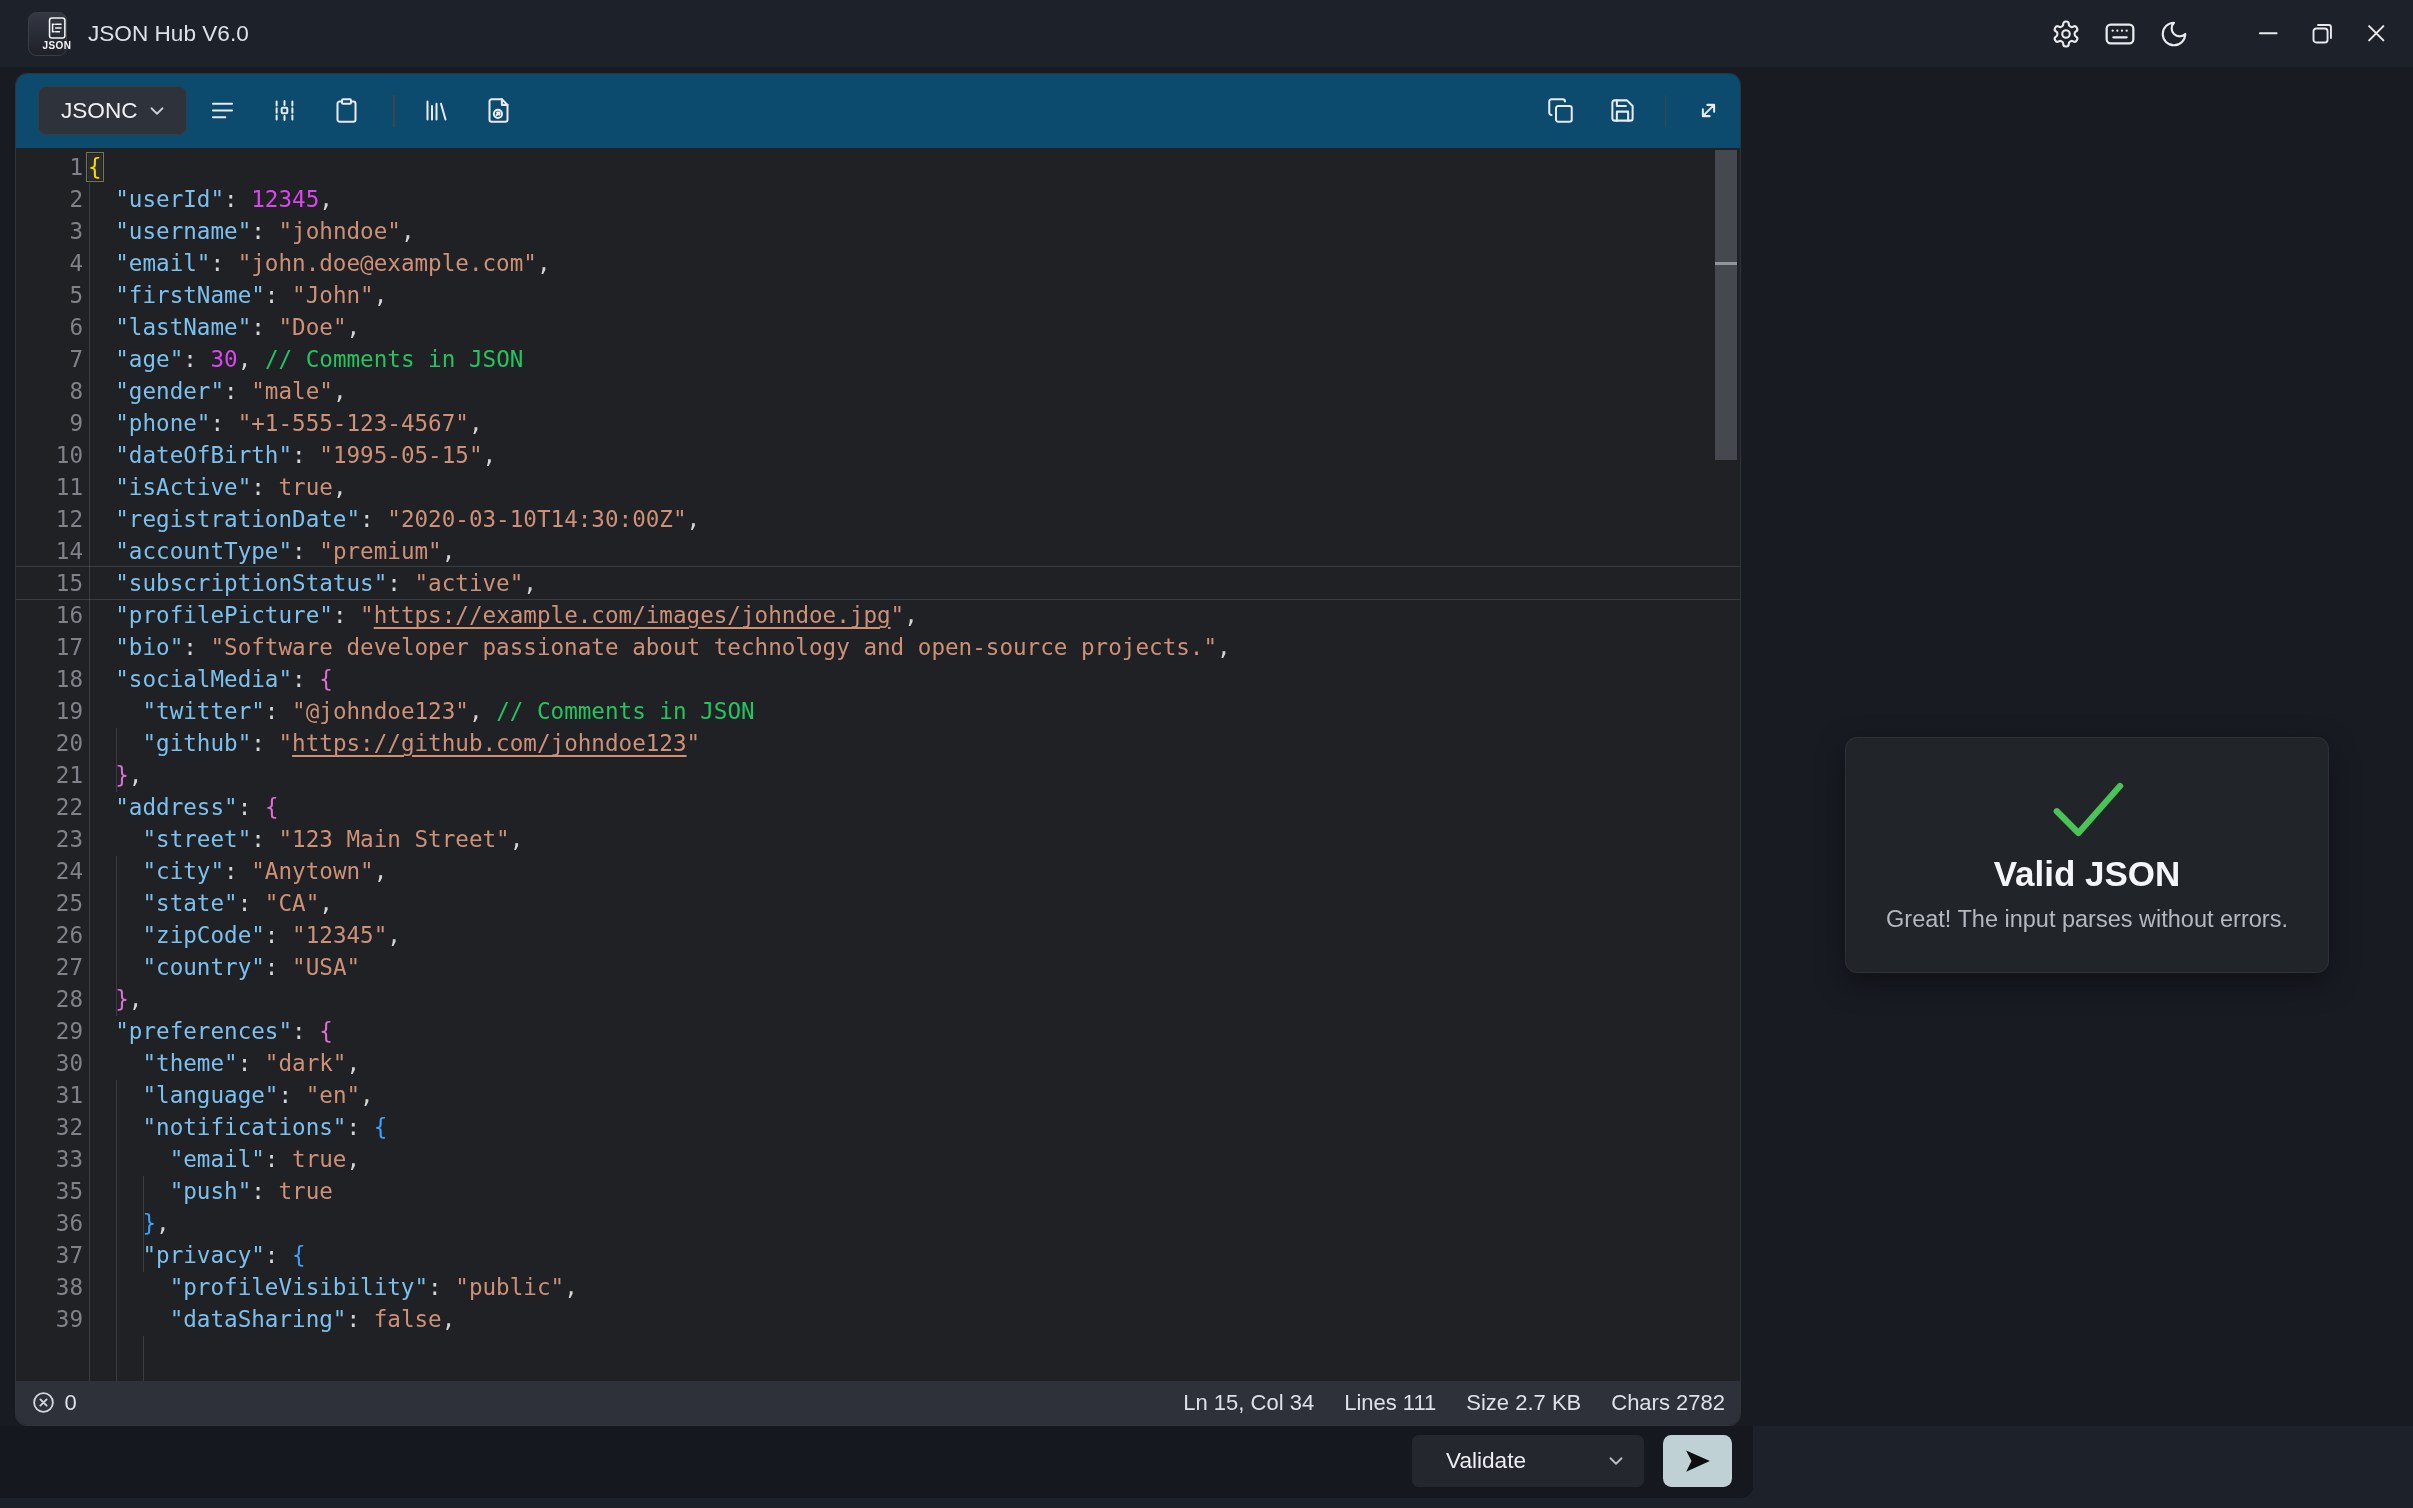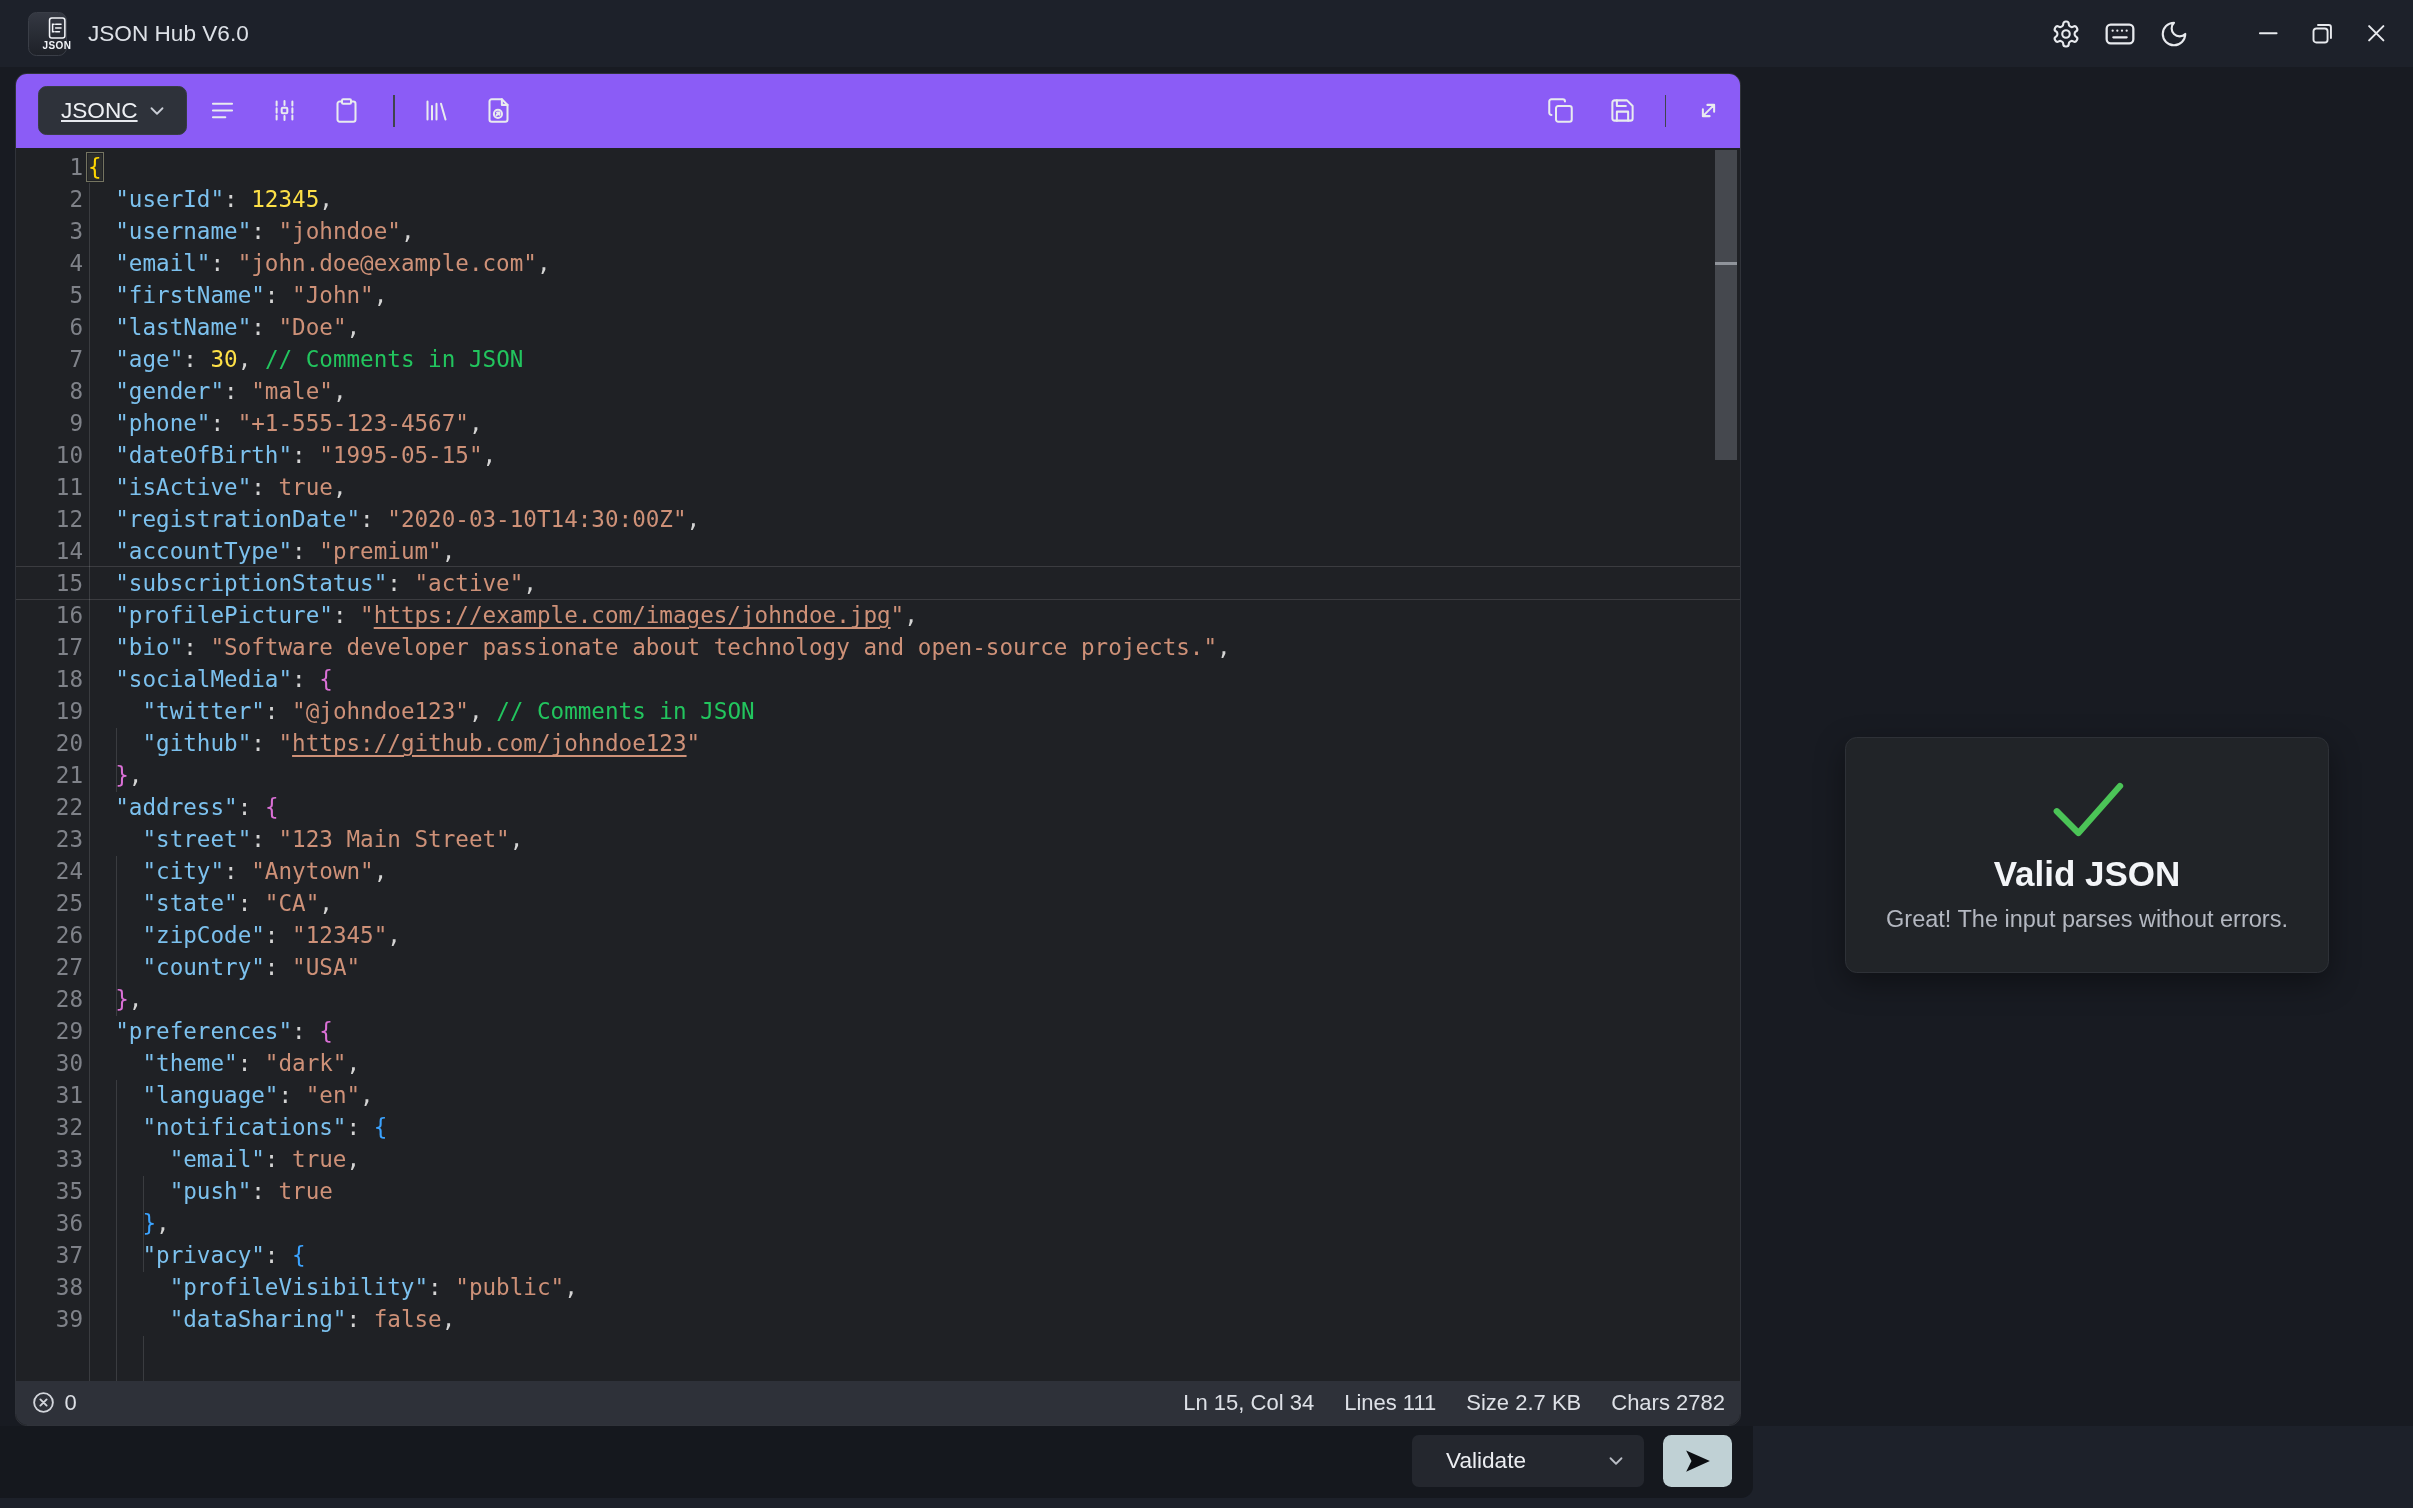--- a/index.html
+++ b/index.html
@@ -31,21 +31,21 @@
 
   
   .main { position:absolute; left:0; top:67px; width:2413px; height:1359px; background:#181b22; }
 
   
   .panel {
     position:absolute; left:15px; top:5.9px; width:1726px; height:1353px;
     background:#1f2125; border:0.8px solid #30333a; border-radius:11.7px;
     display:flex; flex-direction:column; overflow:hidden;
   }
-  .toolbar { height:74px; background:#8b5cf6; display:flex; align-items:center; flex:0 0 auto;text-decoration:underline; }
+  .toolbar { height:74px; background:#0c4a6e; display:flex; align-items:center; flex:0 0 auto; }
   .lang-btn {
     margin-left:22px; width:149px; height:49px; background:#2e323a; border:0.8px solid #383c45; border-radius:8.4px;
     display:flex; align-items:center; justify-content:space-between; padding:0 18.4px 0 22px;
     color:#eef0f4; font-size:22.6px; cursor:pointer;
   }
   .lang-btn svg { stroke:#c9cdd5; fill:none; stroke-width:2; stroke-linecap:round; stroke-linejoin:round; }
   .tbtn { width:47px; height:47px; display:flex; align-items:center; justify-content:center; background:none; border:none; cursor:pointer; }
   .tbtn svg { stroke:#e9ebef; fill:none; stroke-width:1.8; stroke-linecap:round; stroke-linejoin:round; }
   .tdiv { width:1.7px; height:32px; background:#40444c; }
   .ml14{margin-left:11.7px;} .ml18{margin-left:15px;} .ml22{margin-left:18.4px;} .ml28{margin-left:23.5px;}
@@ -53,21 +53,21 @@
 
   
   .code { flex:1 1 auto; position:relative; background:#1f2125; overflow:hidden; }
   .code-lines { position:relative; z-index:1; padding-top:3.4px; font-family:"DejaVu Sans Mono", monospace; font-size:22.6px; line-height:32px; }
   .line { display:flex; white-space:pre; }
   .line.cur { box-shadow: 0 0.8px 0 0 rgba(255,255,255,.16), 0 -0.8px 0 0 rgba(255,255,255,.16); }
   .ln { flex:0 0 67px; text-align:right; color:#7f8289; user-select:none; }
   .lc { margin-left:5px; color:#d4d4d4; }
   .k { color:#7cc1ee; }
   .s { color:#ce9178; }
-  .n { color:#fde047; }
+  .n { color:#d946ef; }
   .c { color:#22c55e; }
   .p { color:#d4d4d4; }
   .b1 { color:#ffd700; }
   .b2 { color:#da70d6; }
   .b3 { color:#3ba3ff; }
   .u { color:#ce9178; text-decoration:underline; text-underline-offset:4.2px; }
   .bm { color:#ffd700; outline:1.7px solid #747460; outline-offset:1.7px; background:rgba(130,130,95,.12); }
   .guide { position:absolute; width:0.8px; background:#3a3c40; z-index:0; }
   .vscroll-thumb { position:absolute; right:3.4px; top:1.7px; width:22px; height:310px; background:#45484e; z-index:2; }
   .vscroll-marker { position:absolute; right:3.4px; top:114px; width:22px; height:3.4px; background:#90949b; z-index:3; }

